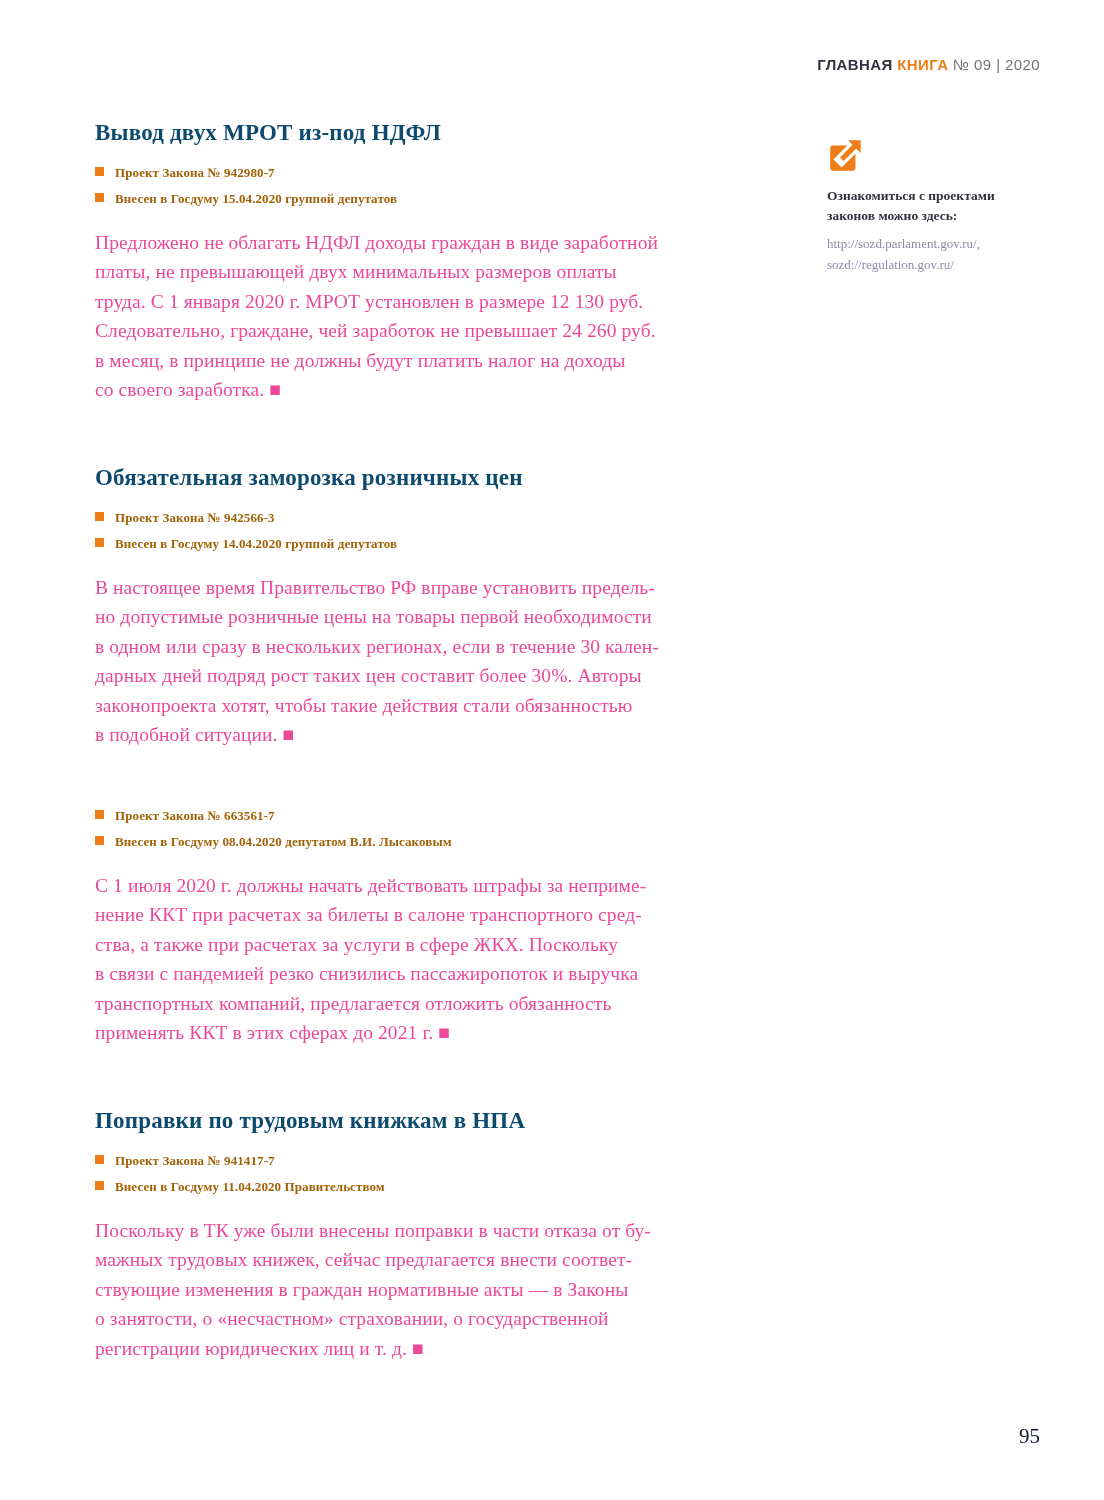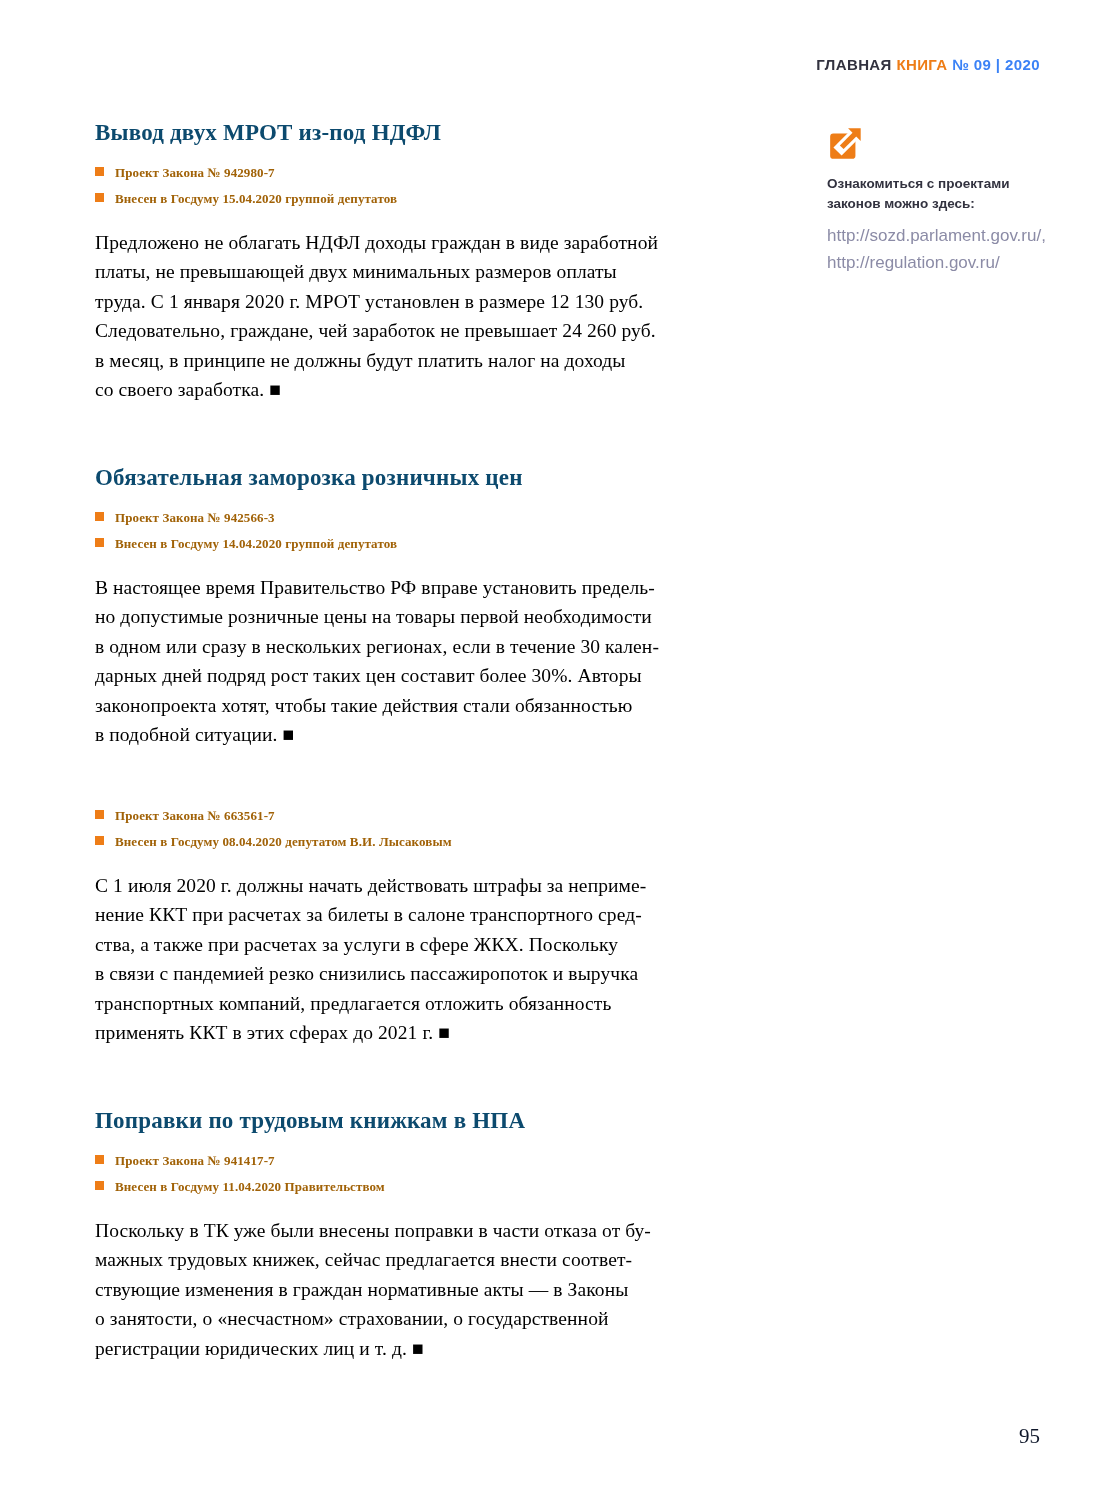--- a/index.html
+++ b/index.html
@@ -25,21 +25,21 @@
     right: 64px;
     font-family: "Liberation Sans", sans-serif;
     font-size: 15px;
     font-weight: 700;
     letter-spacing: 0.4px;
     color: #32323f;
     white-space: nowrap;
   }
   .header .brand-main { color: #32323f; }
   .header .brand-accent { color: #ee7d17; text-align: center; }
-  .header .issue { color: #3b82f6; font-weight: 700; }
+  .header .issue { color: #737373; font-weight: 400; }
 
   
   .main-col {
     position: absolute;
     left: 95px;
     top: 118px;
     width: 700px;
   }
   .article { margin-bottom: 58px; }
   .article-title {
@@ -69,45 +69,45 @@
     font-family: "Liberation Serif", serif;
     font-size: 13px;
     font-weight: 700;
     color: #a16207;
     letter-spacing: 0.1px;
   }
   .article-body {
     margin-top: 21px;
     font-size: 19.5px;
     line-height: 29.5px;
-    color: #000000;
+    color: #ec4899;
     white-space: pre-line;
     letter-spacing: 0.1px;
   }
 
   
   .sidebar {
     position: absolute;
     left: 827px;
-    top: 122px;
+    top: 134px;
     width: 220px;
-    font-family: Liberation Sans, sans-serif;
+    font-family: Liberation Serif, serif;
   }
   .sidebar-icon { display: block; margin-bottom: 12px; }
   .sidebar-note-title {
     font-size: 13.5px;
     font-weight: 700;
     color: #32323f;
     line-height: 1.45;
     white-space: pre-line;
     margin-bottom: 9px;
   }
   .sidebar-link {
     display: block;
-    font-size: 17px;
+    font-size: 13px;
     line-height: 1.6;
     color: #8b8ba6;
     text-decoration: none;
     cursor: pointer;
   }
 
   
   .page-number {
     position: absolute;
     right: 64px;
@@ -207,18 +207,18 @@
   <div class="sidebar">
     <svg class="sidebar-icon" width="40" height="40" viewBox="0 0 38 38" aria-hidden="true">
       <rect x="3" y="11" width="24" height="24" rx="3" fill="#ee7d17"></rect>
       <line x1="10" y1="28" x2="32" y2="6" stroke="#ffffff" stroke-width="11"></line>
       <line x1="14" y1="24" x2="27" y2="11" stroke="#ee7d17" stroke-width="5"></line>
       <polygon points="20,6 32,6 32,18" fill="#ee7d17"></polygon>
     </svg>
     <div class="sidebar-note-title">Ознакомиться с проектами
 законов можно здесь:</div>
     <a class="sidebar-link">http://sozd.parlament.gov.ru/,</a>
-    <a class="sidebar-link">http://regulation.gov.ru/</a>
+    <a class="sidebar-link">sozd://regulation.gov.ru/</a>
   </div>
 
   <div class="page-number">95</div>
 
 </div>
 
 </body></html>

